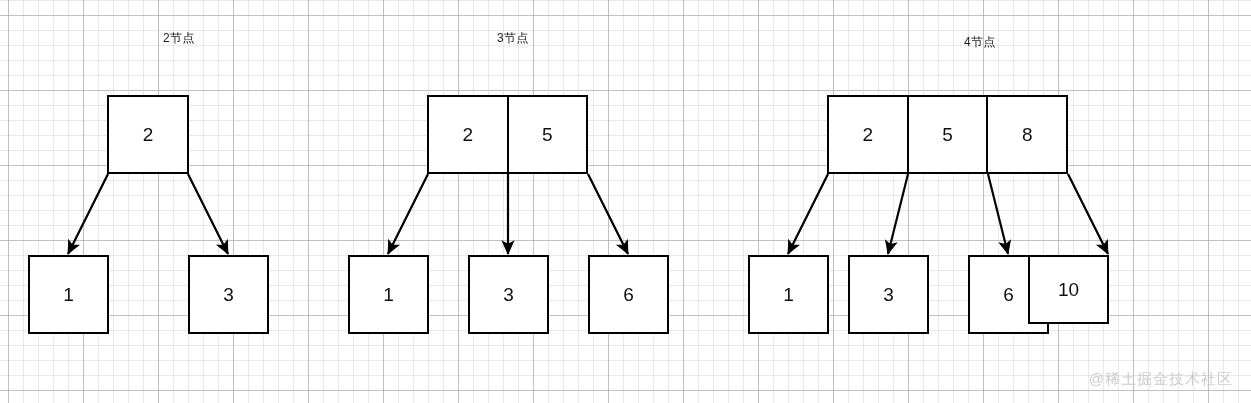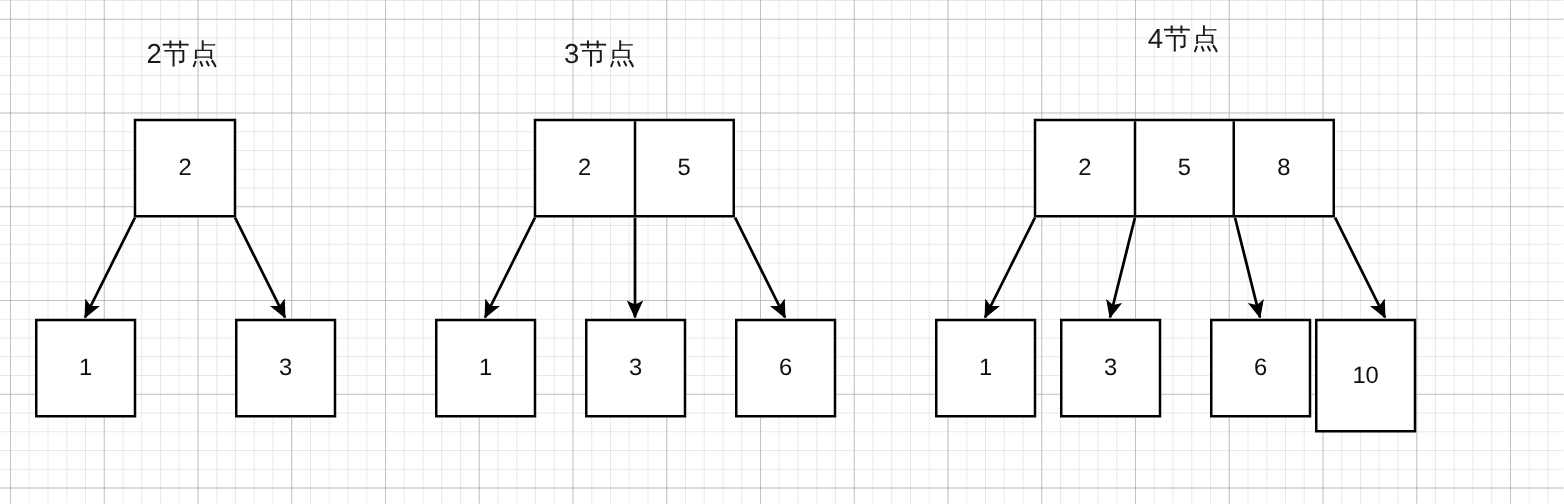--- a/index.html
+++ b/index.html
@@ -26,26 +26,27 @@
   }
   #diagram-svg {
     position: absolute;
     left: 0;
     top: 0;
     width: 1251px;
     height: 403px;
   }
   .group-title {
     position: absolute;
-    font-size: 22px;
+    font-size: 12px;
     color: #1a1a1a;
     white-space: nowrap;
     transform: translateX(-50%);
     letter-spacing: 0.5px;
     line-height: 1;
+    margin-left: 33px;
   }
   .node-box {
     position: absolute;
     box-sizing: border-box;
     border: 2.4px solid #000000;
     background: #ffffff;
     display: flex;
     align-items: center;
     justify-content: center;
   }
@@ -116,25 +117,26 @@
       <div class="leaf-box" style="left: 28px; top: 255px; width: 81px; height: 79px;">1</div>
       <div class="leaf-box" style="left: 188px; top: 255px; width: 81px; height: 79px;">3</div>
       <div class="group-title" style="left: 480px; top: 32px;">3节点</div>
       <div class="node-box" style="left: 427px; top: 95px; width: 161px; height: 79px;">
         <div class="node-cell">2</div>
         <div class="node-cell">5</div>
       </div>
       <div class="leaf-box" style="left: 348px; top: 255px; width: 81px; height: 79px;">1</div>
       <div class="leaf-box" style="left: 468px; top: 255px; width: 81px; height: 79px;">3</div>
       <div class="leaf-box" style="left: 588px; top: 255px; width: 81px; height: 79px;">6</div>
-      <div class="group-title" style="left: 947px; top: 20px;">4节点</div>
+      <div class="group-title" style="left: 947px; top: 36px;">4节点</div>
       <div class="node-box" style="left: 827px; top: 95px; width: 241px; height: 79px;">
         <div class="node-cell">2</div>
         <div class="node-cell">5</div>
         <div class="node-cell">8</div>
       </div>
       <div class="leaf-box" style="left: 748px; top: 255px; width: 81px; height: 79px;">1</div>
       <div class="leaf-box" style="left: 848px; top: 255px; width: 81px; height: 79px;">3</div>
       <div class="leaf-box" style="left: 968px; top: 255px; width: 81px; height: 79px;">6</div>
-      <div class="leaf-box" style="left: 1052px; top: 255px; width: 81px; height: 91px;">10</div>
+      <div class="leaf-box" style="left: 1028px; top: 255px; width: 81px; height: 69px;">10</div>
     </div>
 
+  <div id="watermark">@稀土掘金技术社区</div>
 </div>
 
 </body></html>

